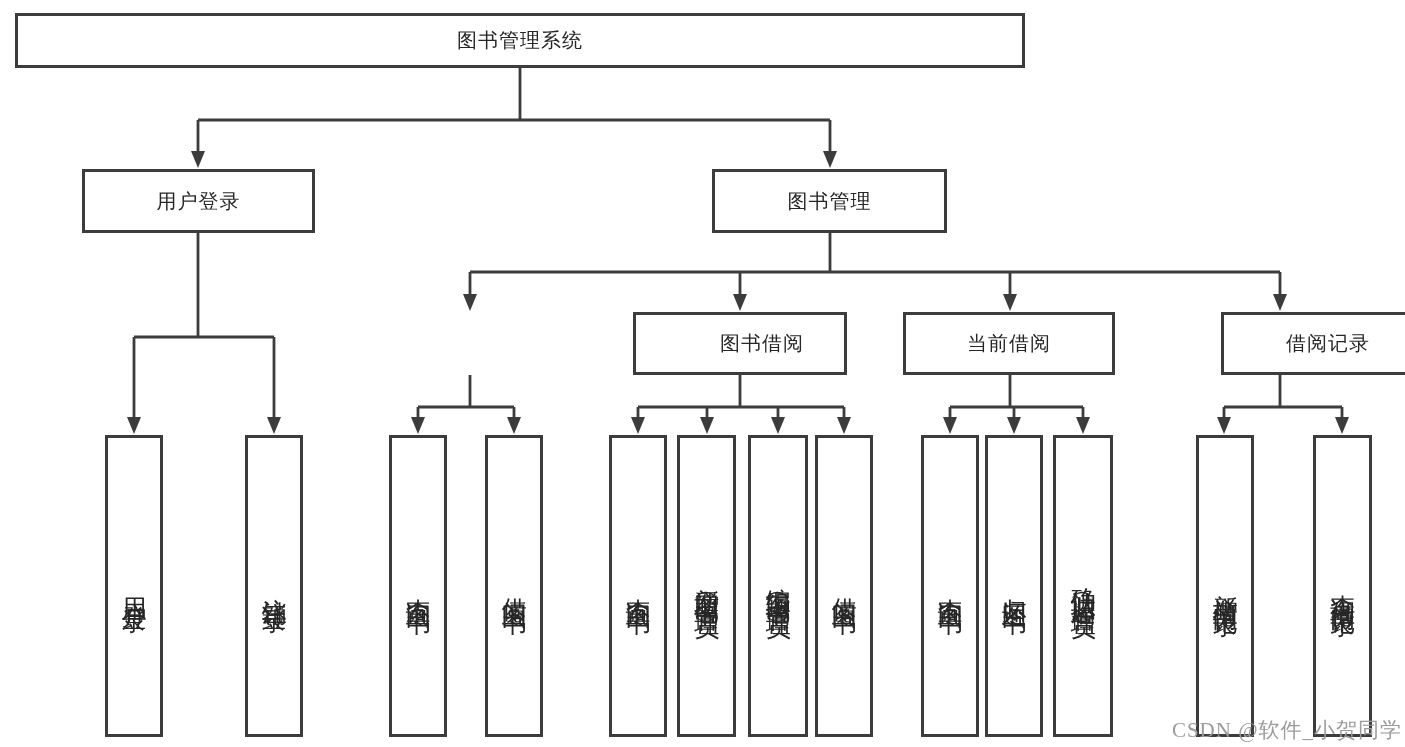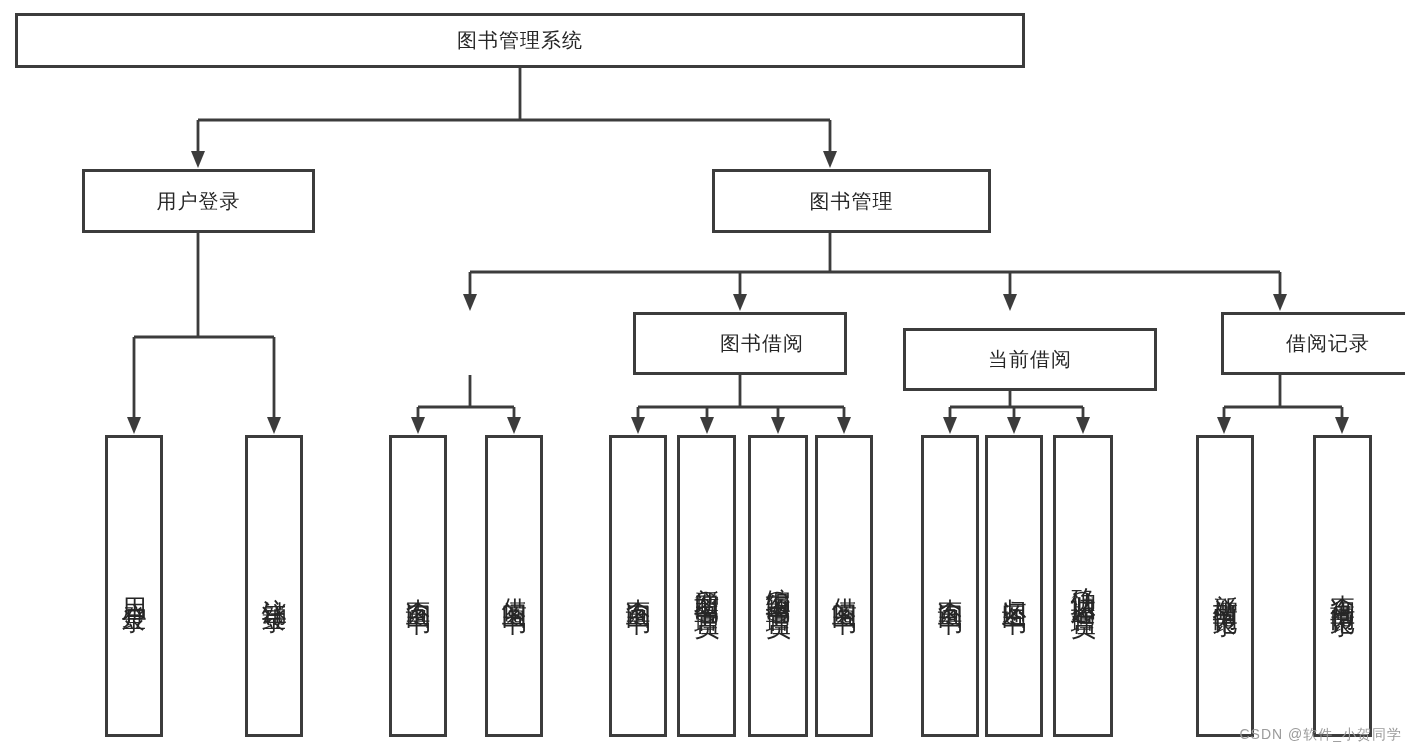--- a/index.html
+++ b/index.html
@@ -32,24 +32,25 @@
     text-orientation:mixed;
     font-size:25px;
     letter-spacing:4px;
     line-height:1.1;
     white-space:nowrap;
   }
   #watermark{
     position:absolute;
     right:3px;
     bottom:3px;
-    font-size:14px;
+    font-size:21px;
     letter-spacing:1px;
     color:#9b9b9b;
     white-space:nowrap;
+    font-family:Liberation Serif, serif;
   }
 </style>
 </head>
 <body>
 
 <div id="stage">
 
   <svg id="wires" viewBox="0 0 1405 747" fill="none" stroke="#3c3c3c" stroke-width="2.8">
 
     <g>
@@ -100,28 +101,28 @@
     </g>
   </svg>
 
   <div class="box" style="left:15px;top:13px;width:1010px;height:55px;">
     <span class="hlabel">图书管理系统</span>
   </div>
 
   <div class="box" style="left:82px;top:169px;width:233px;height:64px;">
     <span class="hlabel">用户登录</span>
   </div>
-  <div class="box" style="left:712px;top:169px;width:279px;height:64px;">
+  <div class="box" style="left:712px;top:169px;width:235px;height:64px;">
     <span class="hlabel">图书管理</span>
   </div>
 
   <div class="box" style="left:633px;top:312px;width:214px;height:63px;padding-left:44px;">
     <span class="hlabel">图书借阅</span>
   </div>
-  <div class="box" style="left:903px;top:312px;width:254px;height:63px;margin-top:16px;">
+  <div class="box" style="left:903px;top:312px;width:212px;height:63px;">
     <span class="hlabel">当前借阅</span>
   </div>
   <div class="box" style="left:1173px;top:312px;width:214px;height:63px;margin-left:48px;">
     <span class="hlabel">借阅记录</span>
   </div>
 
   <div class="box" style="left:105px;top:435px;width:58px;height:302px;">
     <span class="vlabel">用户登录</span>
   </div>
   <div class="box" style="left:245px;top:435px;width:58px;height:302px;">

